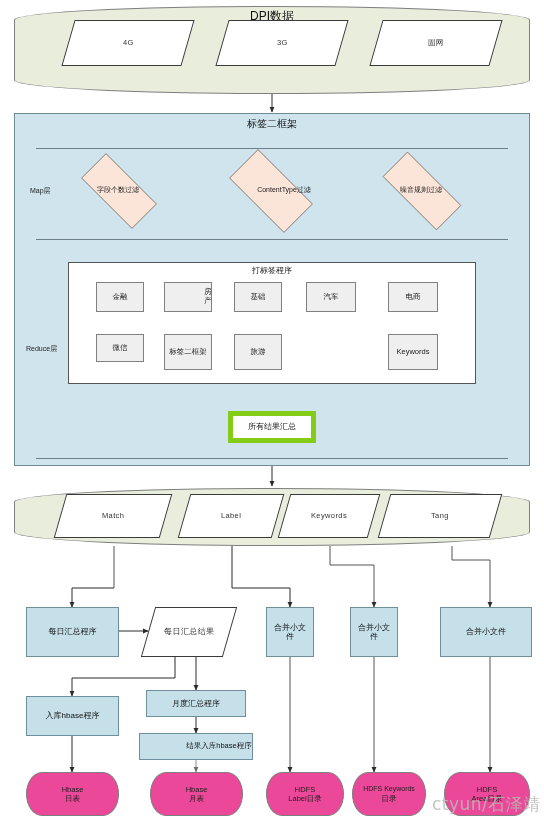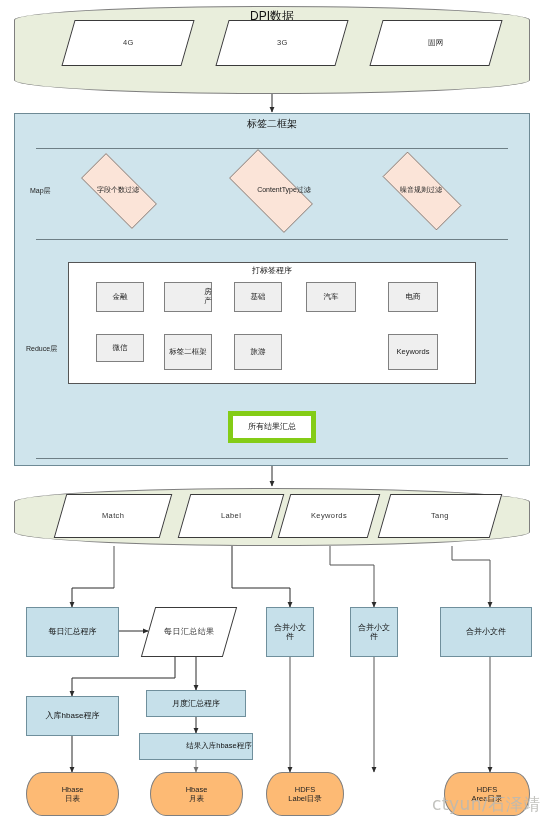--- a/index.html
+++ b/index.html
@@ -65,21 +65,21 @@
 
   .tagbox{
     background:#efefef;border:1px solid #808080;
     font-size:7.5px;color:#222;
   }
 
   .whitebox{background:#ffffff;border:5px solid #84cc16;font-size:8px;color:#111;}
   .bluebox{background:#c6e0ea;border:1px solid #6f8f9c;font-size:8px;color:#111;}
 
   .cyl{
-    background:#fdba74;border:1px solid #7f7f7f;border-radius:16px/50%;
+    background:#ec4899;border:1px solid #7f7f7f;border-radius:16px/50%;
     font-size:7.5px;color:#222;
   }
   .cyl span{line-height:1.25;}
 
   .watermark{
     position:absolute;left:432px;top:793px;
     font-size:17px;color:#b9b9b4;opacity:.85;
     font-family:"DejaVu Sans",sans-serif;letter-spacing:.5px;
     white-space:nowrap;
   }
@@ -273,20 +273,24 @@
   <div class="node cyl" style="left:150px;top:772px;width:93px;height:44px;flex-direction:column;">
     <span>Hbase</span>
     <span>月表</span>
   </div>
 
   <div class="node cyl" style="left:266px;top:772px;width:78px;height:44px;flex-direction:column;">
     <span>HDFS</span>
     <span>Label目录</span>
   </div>
 
+  <div class="node cyl" style="left:352px;top:772px;width:74px;height:44px;flex-direction:column;">
+    <span style="font-size:7px;">HDFS Keywords</span>
+    <span>目录</span>
+  </div>
 
   <div class="node cyl" style="left:444px;top:772px;width:86px;height:44px;flex-direction:column;">
     <span>HDFS</span>
     <span>Area目录</span>
   </div>
 
   <div class="watermark">ctyun/石泽靖</div>
 
 </div>
 

